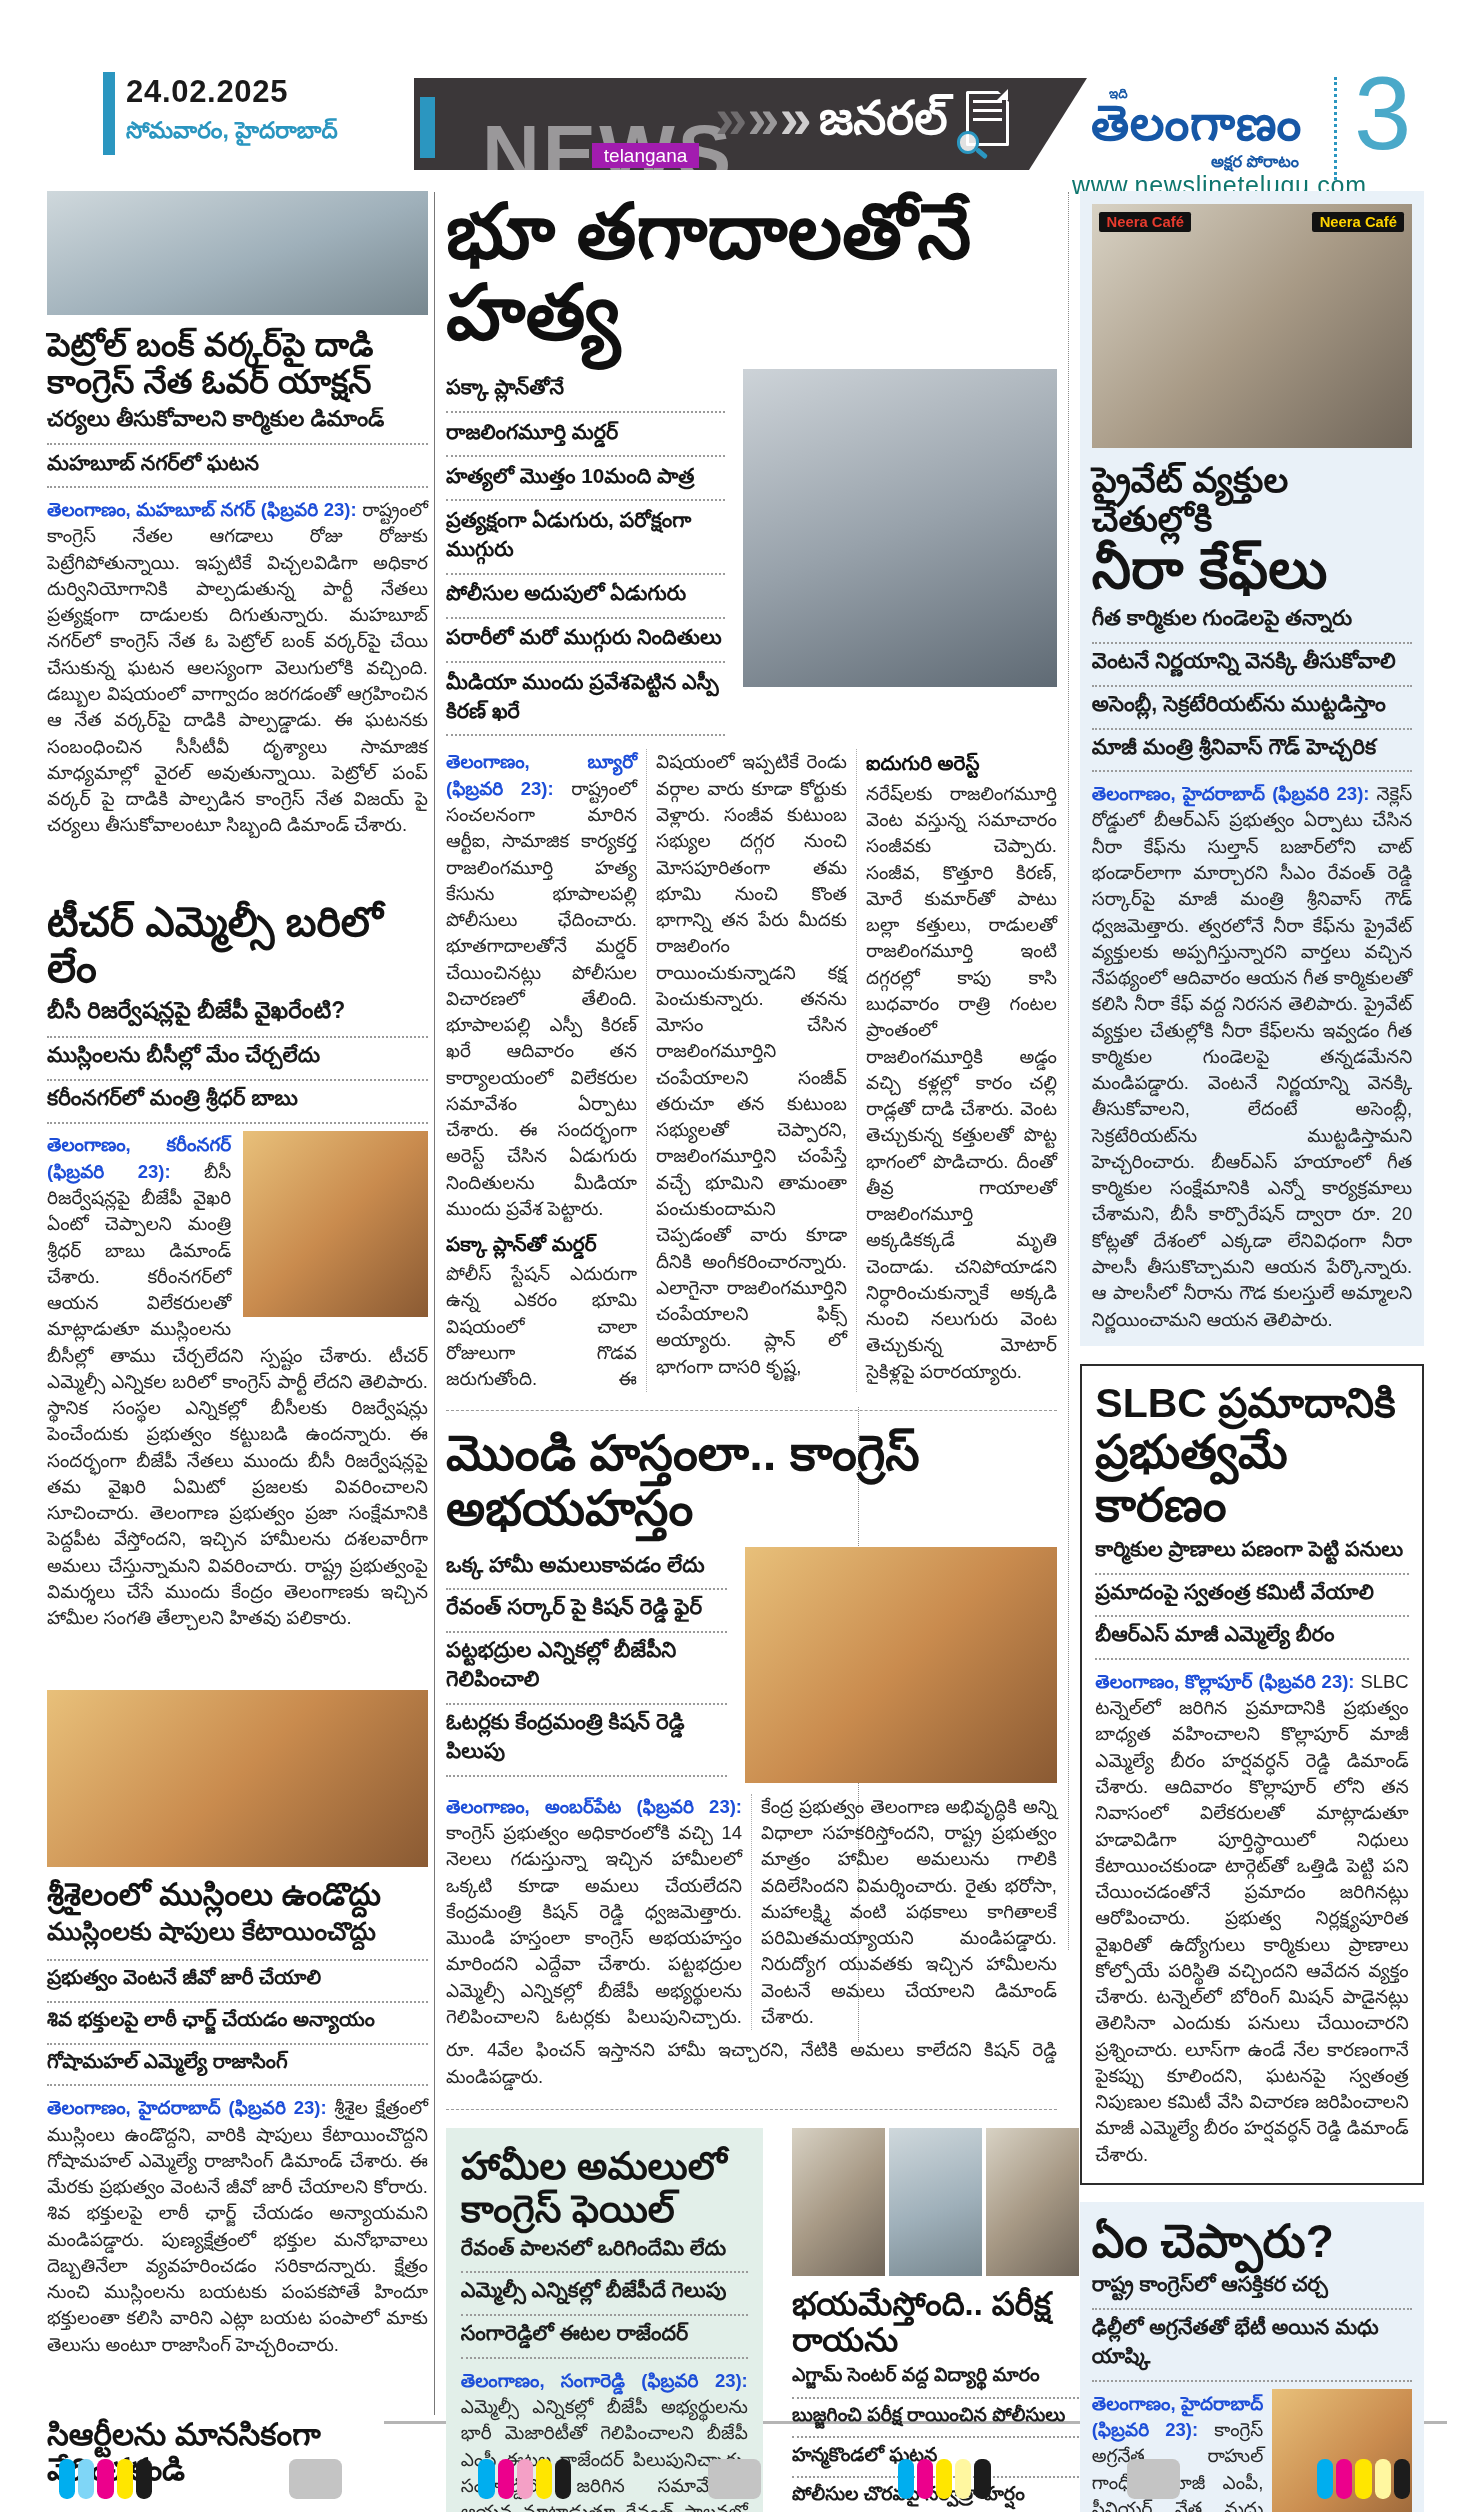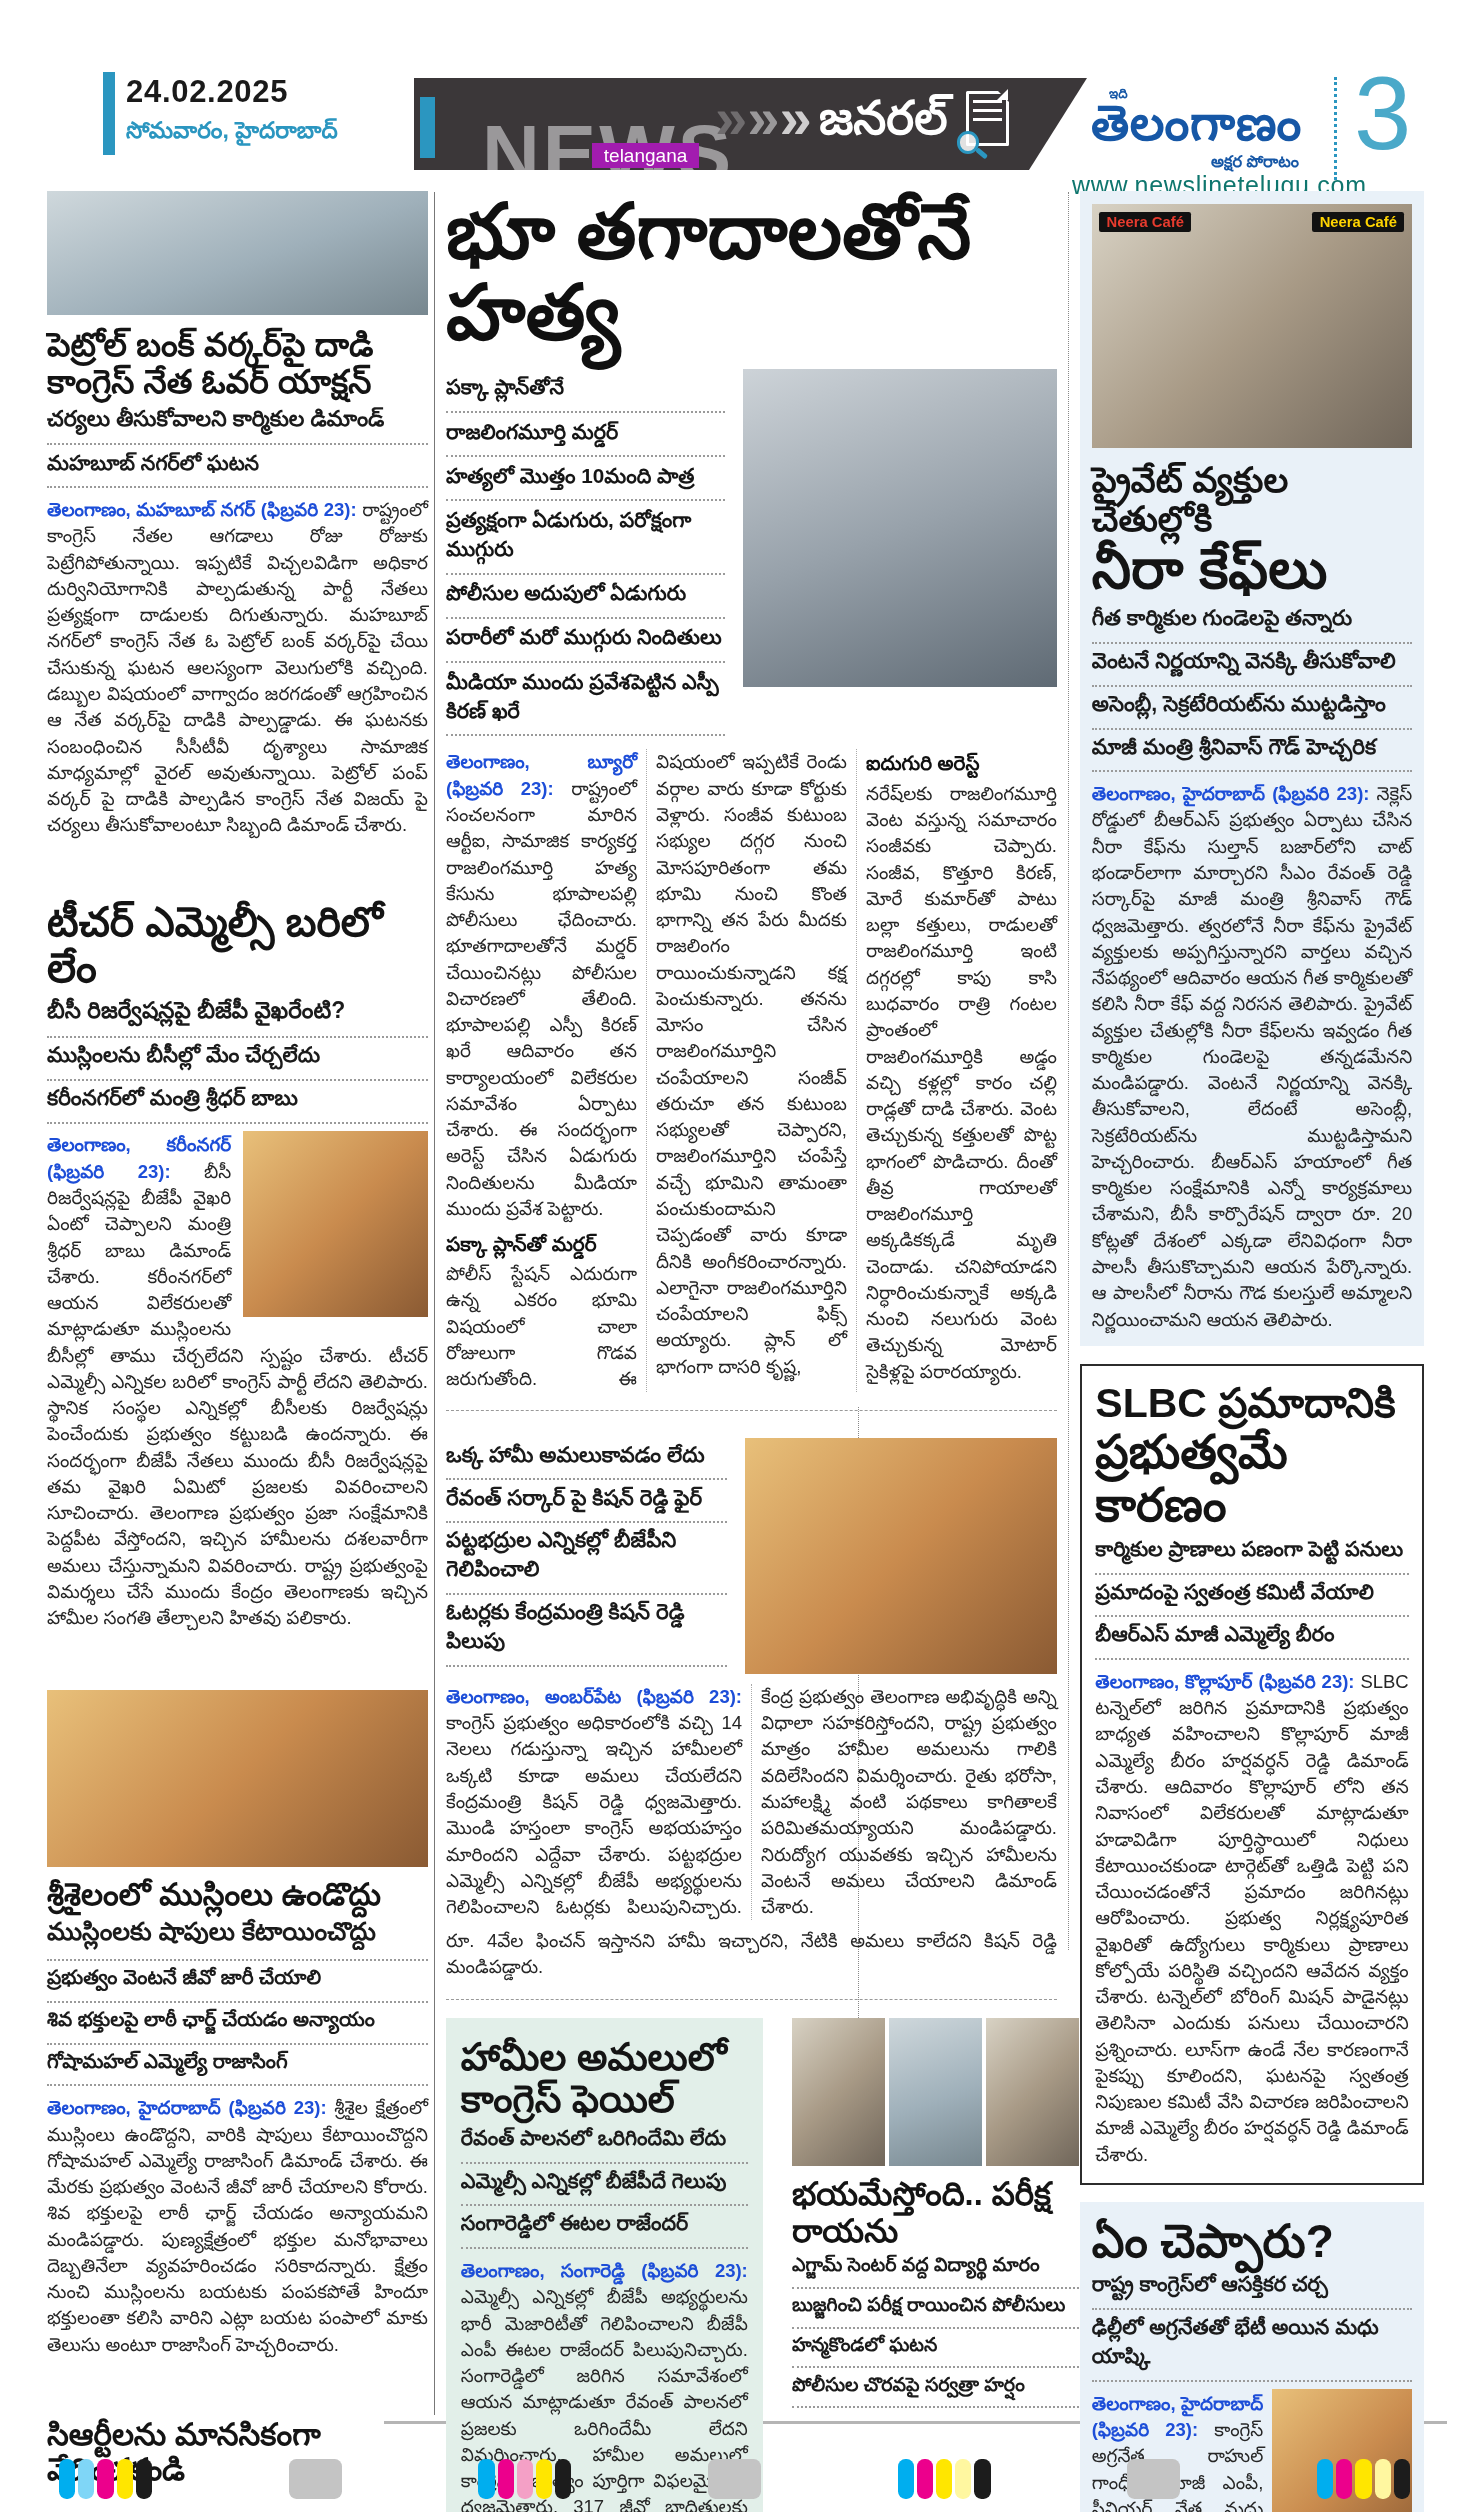--- a/index.html
+++ b/index.html
@@ -165,20 +165,21 @@
       <span class="dateline">తెలంగాణం, బ్యూరో (ఫిబ్రవరి 23):</span>
       <span>రాష్ట్రంలో సంచలనంగా మారిన ఆర్టీఐ, సామాజిక కార్యకర్త రాజలింగమూర్తి హత్య కేసును భూపాలపల్లి పోలీసులు ఛేదించారు. భూతగాదాలతోనే మర్డర్ చేయించినట్లు పోలీసుల విచారణలో తేలింది. భూపాలపల్లి ఎస్పీ కిరణ్ ఖరే ఆదివారం తన కార్యాలయంలో విలేకరుల సమావేశం ఏర్పాటు చేశారు. ఈ సందర్భంగా అరెస్ట్ చేసిన ఏడుగురు నిందితులను మీడియా ముందు ప్రవేశ పెట్టారు.</span>
       <div class="bodysub">పక్కా ప్లాన్‌తో మర్డర్</div>
       <span>పోలీస్ స్టేషన్ ఎదురుగా ఉన్న ఎకరం భూమి విషయంలో చాలా రోజులుగా గొడవ జరుగుతోంది. ఈ విషయంలో ఇప్పటికే రెండు వర్గాల వారు కూడా కోర్టుకు వెళ్లారు. సంజీవ కుటుంబ సభ్యుల దగ్గర నుంచి మోసపూరితంగా తమ భూమి నుంచి కొంత భాగాన్ని తన పేరు మీదకు రాజలింగం రాయించుకున్నాడని కక్ష పెంచుకున్నారు. తనను మోసం చేసిన రాజలింగమూర్తిని చంపేయాలని సంజీవ్ తరుచూ తన కుటుంబ సభ్యులతో చెప్పారని, రాజలింగమూర్తిని చంపేస్తే వచ్చే భూమిని తామంతా పంచుకుందామని చెప్పడంతో వారు కూడా దీనికి అంగీకరించారన్నారు. ఎలాగైనా రాజలింగమూర్తిని చంపేయాలని ఫిక్స్ అయ్యారు. ప్లాన్ లో భాగంగా దాసరి కృష్ణ,</span>
       <div class="bodysub">ఐదుగురి అరెస్ట్</div>
       <span>నరేష్‌లకు రాజలింగమూర్తి వెంట వస్తున్న సమాచారం సంజీవకు చెప్పారు. సంజీవ, కొత్తూరి కిరణ్, మోరే కుమార్‌తో పాటు బల్లా కత్తులు, రాడులతో రాజలింగమూర్తి ఇంటి దగ్గరల్లో కాపు కాసి బుధవారం రాత్రి గంటల ప్రాంతంలో రాజలింగమూర్తికి అడ్డం వచ్చి కళ్లల్లో కారం చల్లి రాడ్లతో దాడి చేశారు. వెంట తెచ్చుకున్న కత్తులతో పొట్ట భాగంలో పొడిచారు. దీంతో తీవ్ర గాయాలతో రాజలింగమూర్తి అక్కడికక్కడే మృతి చెందాడు. చనిపోయాడని నిర్ధారించుకున్నాకే అక్కడి నుంచి నలుగురు వెంట తెచ్చుకున్న మోటార్ సైకిళ్లపై పరారయ్యారు.</span>
     </div>
   </div>
 
   <div class="hdash" style="margin-top:17.7px;padding-top:14.8px;">
+    <div class="headline" style="font-size:49px;">మొండి హస్తంలా.. కాంగ్రెస్ అభయహస్తం</div>
     <div class="kishan-row">
       <div style="width:281px;flex:none;">
         <div class="sub" style="font-size:21.4px;">ఒక్క హామీ అమలుకావడం లేదు</div>
         <div class="sub" style="font-size:21.4px;">రేవంత్ సర్కార్ పై కిషన్ రెడ్డి ఫైర్</div>
         <div class="sub" style="font-size:21.4px;">పట్టభద్రుల ఎన్నికల్లో బీజేపీని గెలిపించాలి</div>
         <div class="sub" style="font-size:21.4px;">ఓటర్లకు కేంద్రమంత్రి కిషన్ రెడ్డి పిలుపు</div>
       </div>
       <div class="photo warm" style="flex:1;height:236px;"></div>
     </div>
     <div class="kishan-body body">

